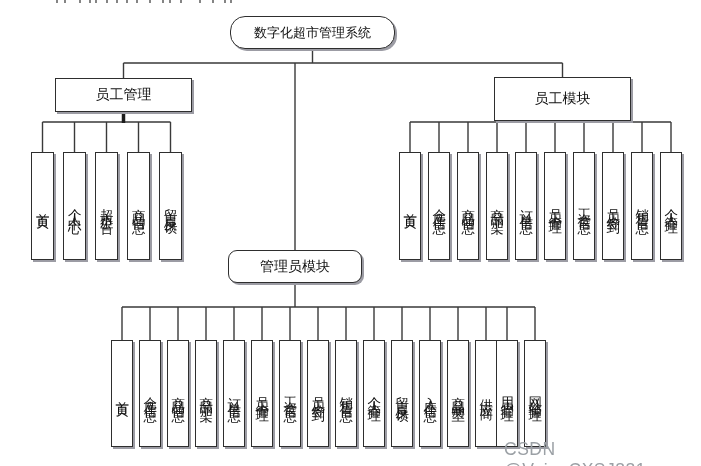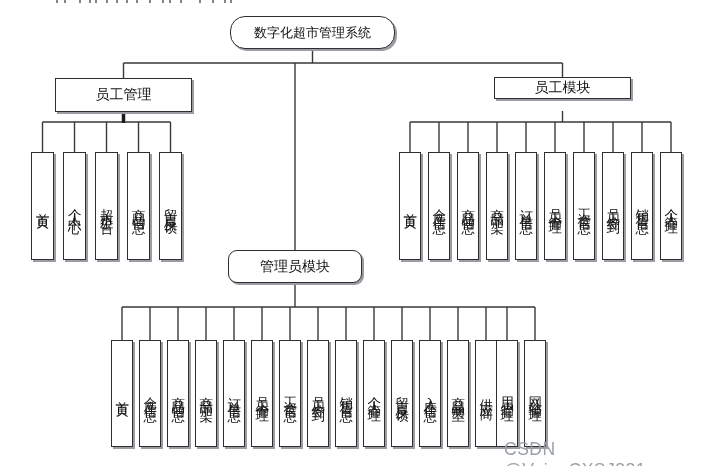--- a/index.html
+++ b/index.html
@@ -25,21 +25,21 @@
     background:#ffffff;
     border:1px solid #2e2e2e;
     box-shadow:2px 2px 0 var(--shadow);
     display:flex;align-items:center;justify-content:center;
     box-sizing:border-box;
     white-space:nowrap;
   }
   .root-box{left:230px;top:16px;width:165px;height:33px;font-size:13px;border-radius:15px;}
   .module-box{font-size:14px;}
   #user-box{left:55px;top:78px;width:137px;height:34px;}
-  #staff-box{left:494px;top:77px;width:137px;height:22px;}
+  #staff-box{left:494px;top:77px;width:137px;height:44px;}
   #admin-box{left:228px;top:250px;width:134px;height:33px;border-radius:9px;}
   .leaf-row{position:absolute;display:flex;}
   #user-children{left:31px;top:152px;gap:9px;}
   #staff-children{left:399px;top:152px;gap:7px;}
   #admin-children{left:111px;top:340px;gap:6px;}
   .leaf{
     position:relative;
     width:22px;height:108px;
     background:#ffffff;
     border:1px solid #2e2e2e;

